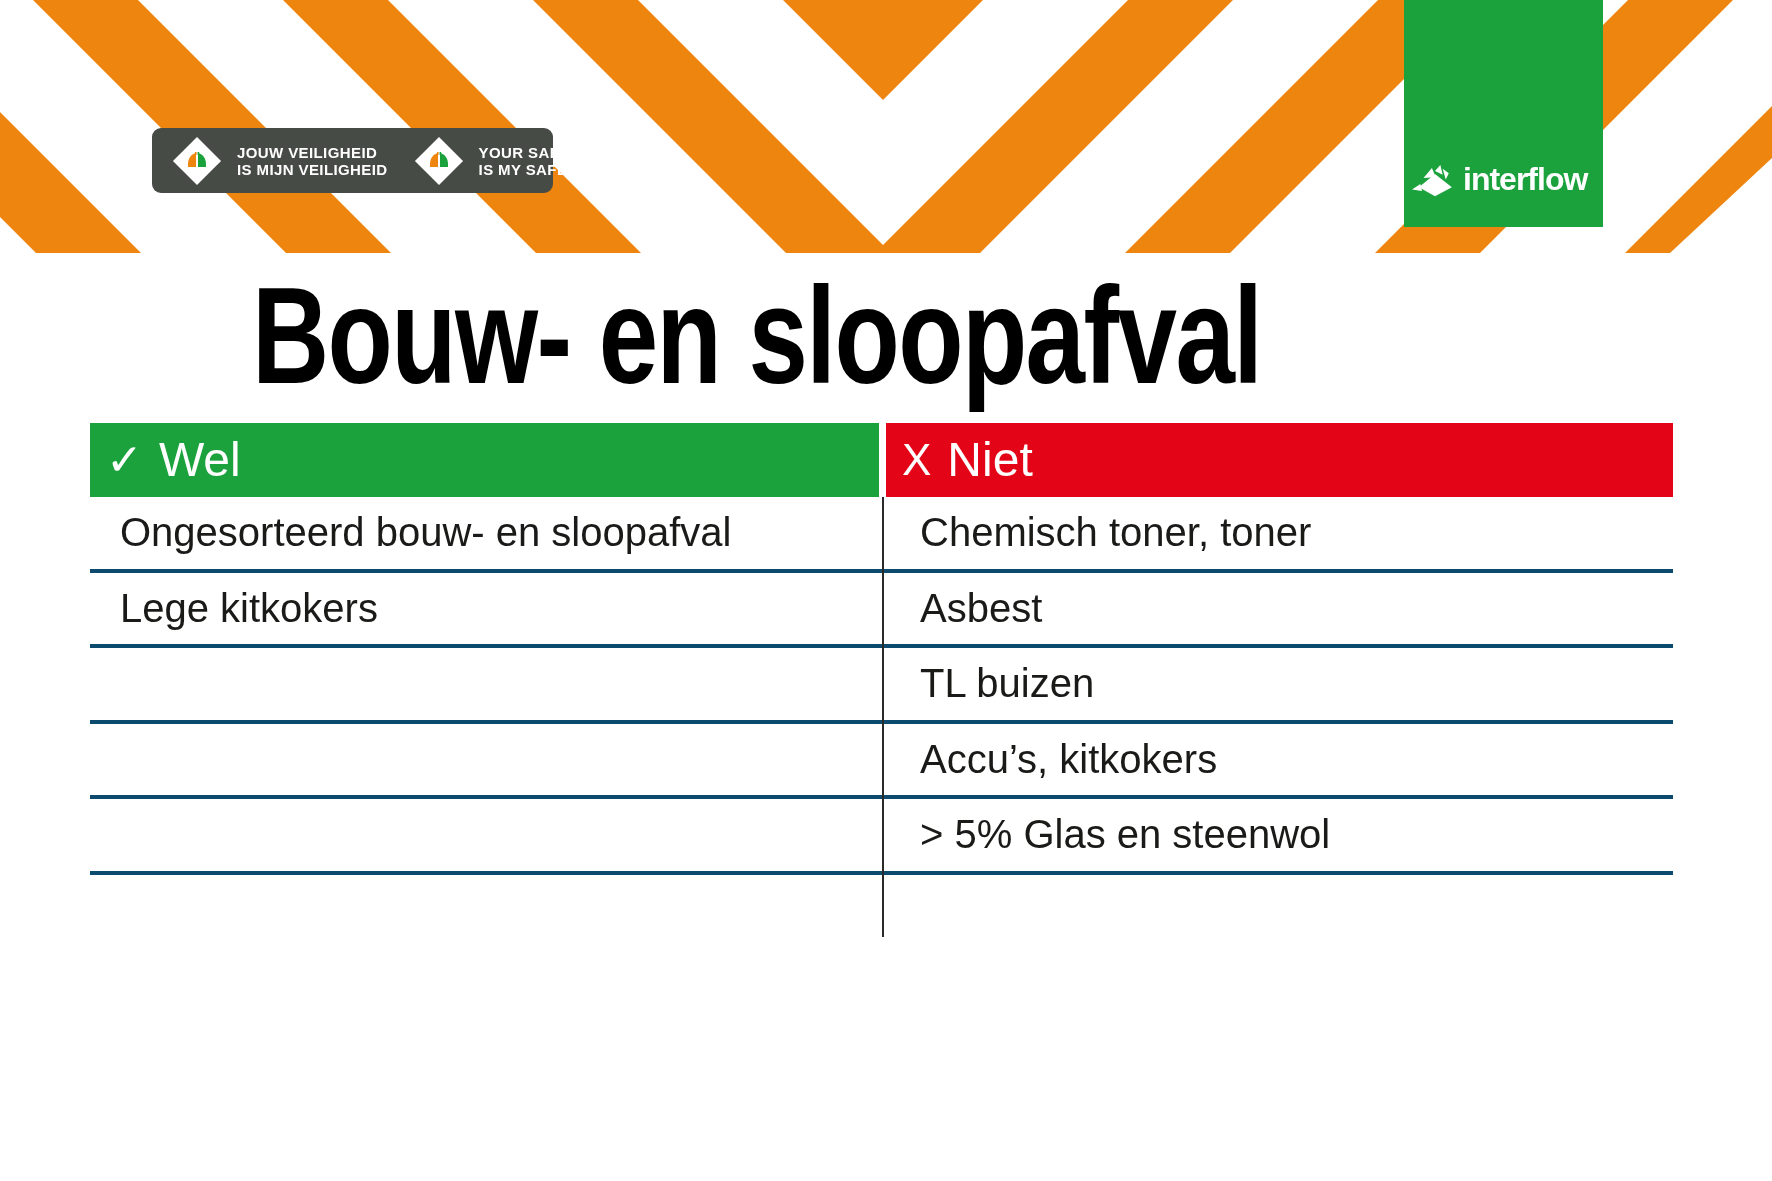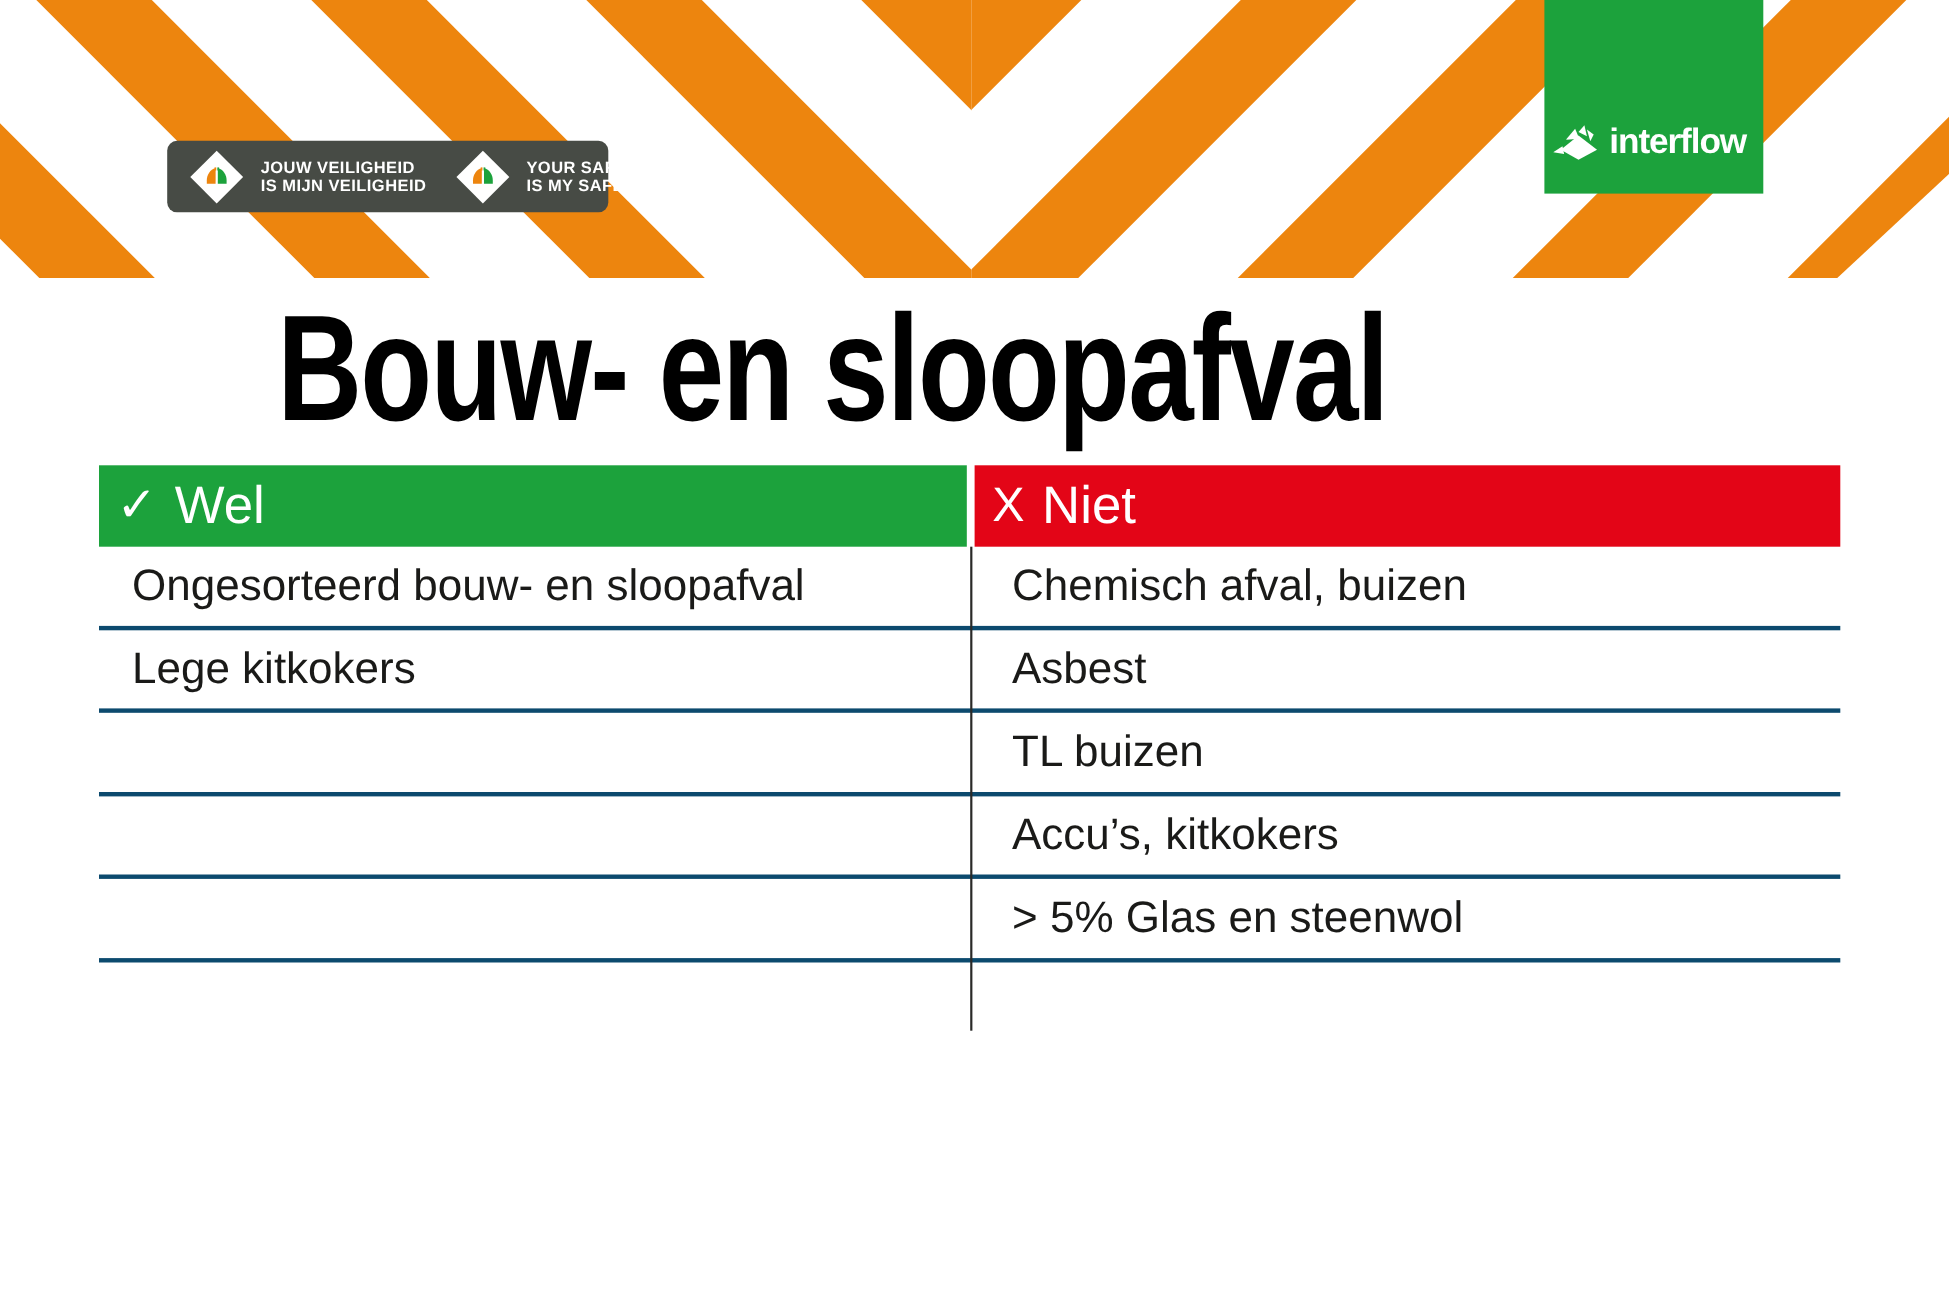--- a/index.html
+++ b/index.html
@@ -22,21 +22,21 @@
   }
   .badge-diamond svg{transform:rotate(-45deg);}
   .badge-d1{margin-left:28px;}
   .badge-d2{margin-left:34px;}
   .badge-text{
     margin-left:23px;color:#ffffff;font-weight:bold;font-size:15px;line-height:17px;
     letter-spacing:.4px;white-space:nowrap;
   }
   
   .logo-box{
-    position:absolute;left:1404px;top:0;width:199px;height:176px;background:#1CA23C;
+    position:absolute;left:1404px;top:0;width:199px;height:227px;background:#1CA23C;
   }
   .logo-row{
     position:absolute;left:8px;bottom:26px;display:flex;align-items:center;gap:5px;
   }
   .logo-text{
     color:#ffffff;font-weight:bold;font-size:32px;letter-spacing:-1px;line-height:1;
     padding-bottom:4px;
   }
   
   .title{
@@ -158,21 +158,21 @@
     <div class="hd hd-niet">
       <span class="hd-icon">X</span>
       <span class="hd-label">Niet</span>
     </div>
   </div>
 
   <div class="tbl-body">
     <div class="row">
       <div class="cell cell-left">Ongesorteerd bouw- en sloopafval</div>
       <div class="cell-spacer"></div>
-      <div class="cell cell-right">Chemisch afval, buizen</div>
+      <div class="cell cell-right">Chemisch toner, toner</div>
     </div>
     <div class="row">
       <div class="cell cell-left">Lege kitkokers</div>
       <div class="cell-spacer"></div>
       <div class="cell cell-right">Asbest</div>
     </div>
     <div class="row">
       <div class="cell cell-left"></div>
       <div class="cell-spacer"></div>
       <div class="cell cell-right">TL buizen</div>

